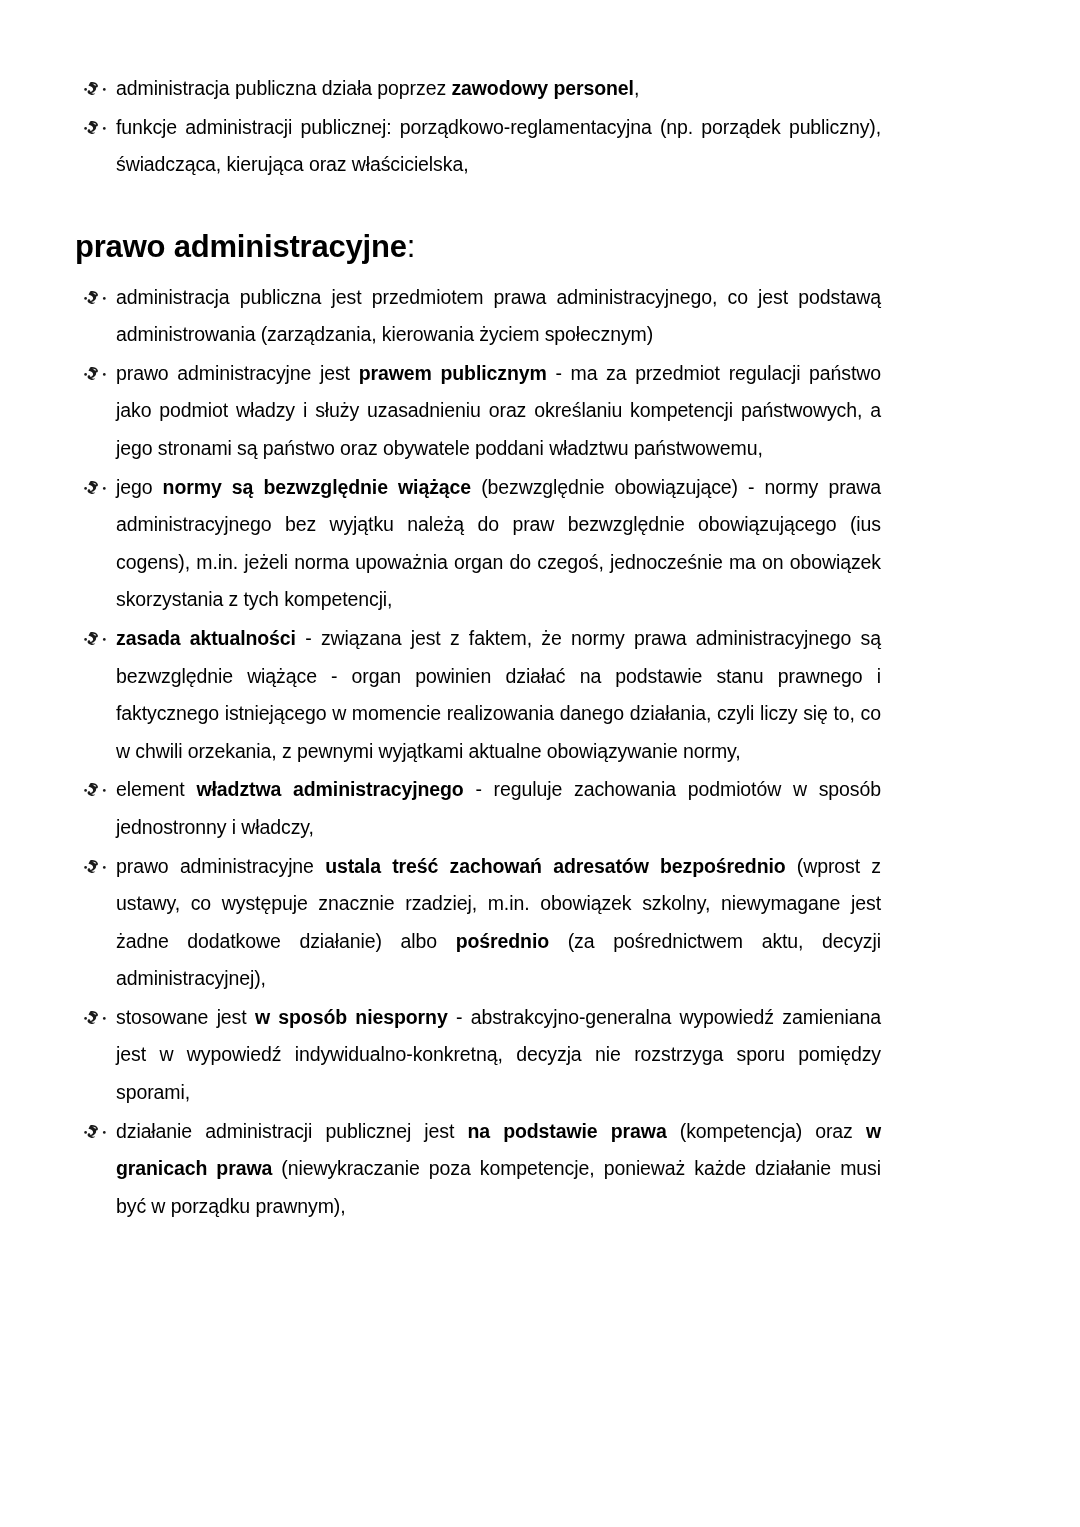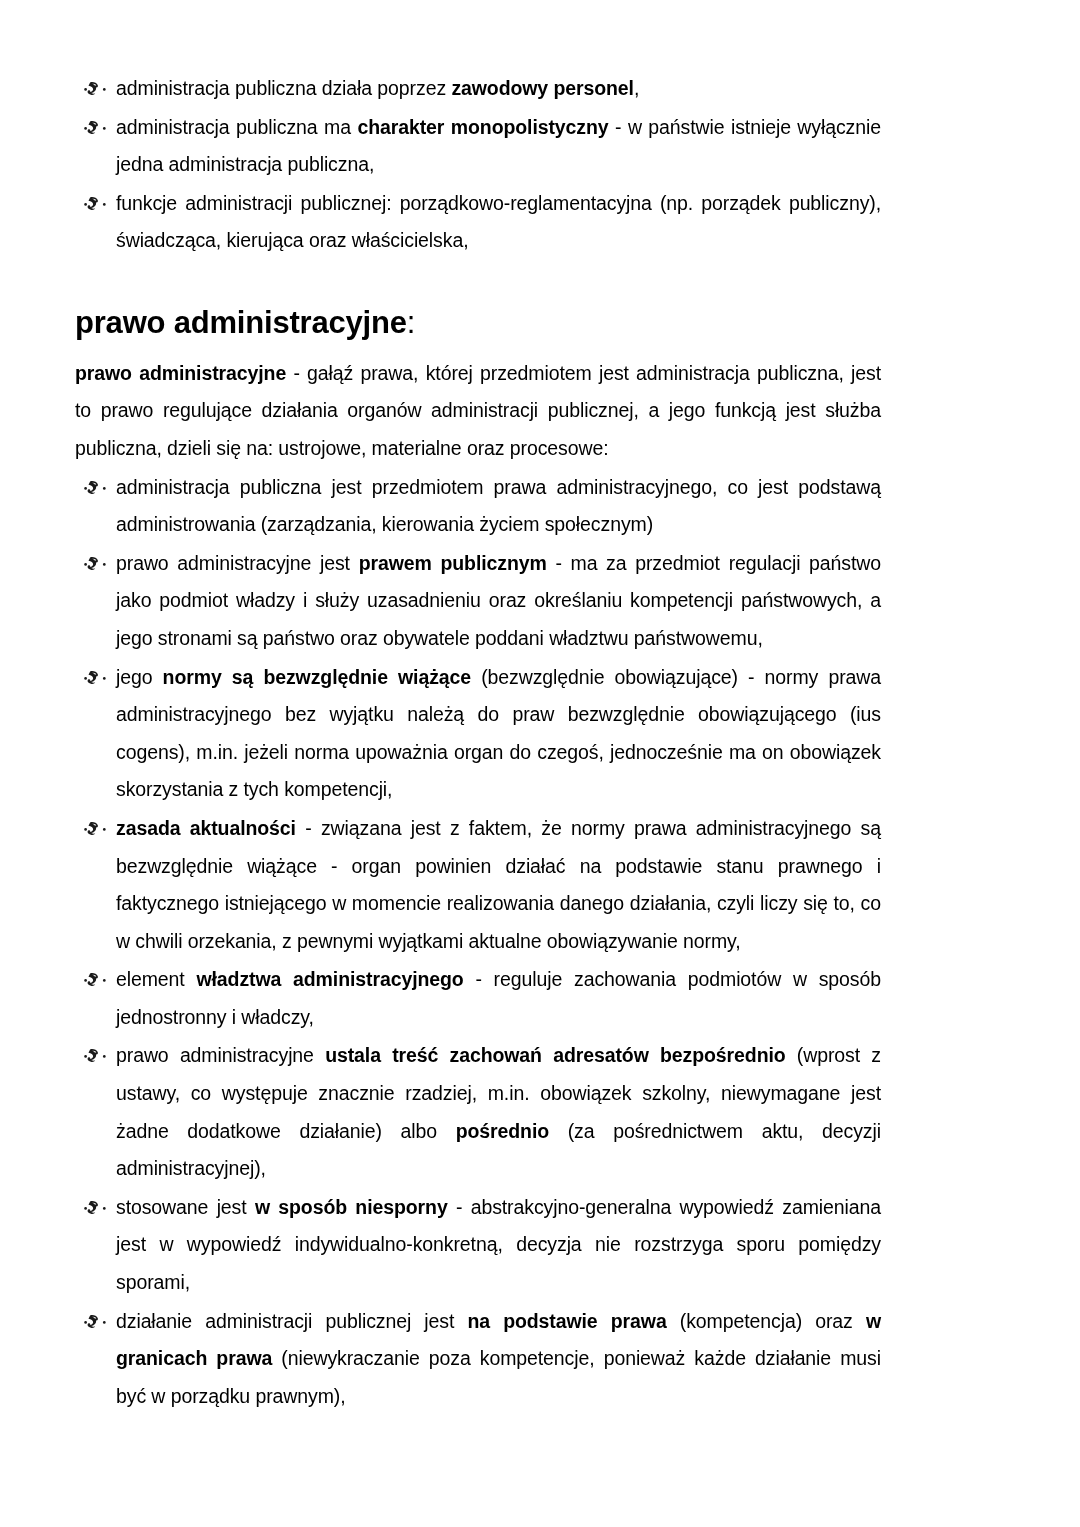--- a/index.html
+++ b/index.html
@@ -107,39 +107,28 @@
         <span class="txt">administracja publiczna działa poprzez <b>zawodowy personel</b>,</span>
       </li>
       <li class="bullet-item">
         <span class="marker">
           <svg width="22" height="16" viewBox="0 0 22 16" aria-hidden="true">
             <circle cx="1.6" cy="8.4" r="1.35" fill="#1a1a1a"></circle>
             <path d="M6.1 1.4c3.1-0.9 6.6 0.5 7.6 2.6 0.6 1.3-0.1 2.4-1.2 2.4-1 0-1.6-0.7-1.4-1.5 0.15-0.6 0.8-0.85 1.25-0.6-0.5-1.1-2.3-1.9-4.1-1.6 2.4 0.9 3.9 2.6 3.9 4.6 0 2.4-2.2 4.3-5.0 4.8 1.2 0.6 2.6 0.8 4.0 0.5-0.5 0.9-2.0 1.5-3.6 1.3C4.6 13.6 3.3 12 3.6 10.6c0.25-1.1 1.4-1.6 2.2-1.1 0.7 0.45 0.75 1.4 0.1 1.85 1.9-0.45 3.2-1.6 3.2-3.0 0-1.7-1.9-3.2-4.6-3.6z" fill="#1a1a1a"></path>
             <circle cx="20.3" cy="8.4" r="1.35" fill="#1a1a1a"></circle>
           </svg>
         </span>
-        <span class="txt">administracja publiczna ma <b>charakter monopolistyczny</b> - w państwie istnieje wyłącznie jedna administracja publiczna,</span>
-      </li>
-      <li class="bullet-item">
-        <span class="marker">
-          <svg width="22" height="16" viewBox="0 0 22 16" aria-hidden="true">
-            <circle cx="1.6" cy="8.4" r="1.35" fill="#1a1a1a"></circle>
-            <path d="M6.1 1.4c3.1-0.9 6.6 0.5 7.6 2.6 0.6 1.3-0.1 2.4-1.2 2.4-1 0-1.6-0.7-1.4-1.5 0.15-0.6 0.8-0.85 1.25-0.6-0.5-1.1-2.3-1.9-4.1-1.6 2.4 0.9 3.9 2.6 3.9 4.6 0 2.4-2.2 4.3-5.0 4.8 1.2 0.6 2.6 0.8 4.0 0.5-0.5 0.9-2.0 1.5-3.6 1.3C4.6 13.6 3.3 12 3.6 10.6c0.25-1.1 1.4-1.6 2.2-1.1 0.7 0.45 0.75 1.4 0.1 1.85 1.9-0.45 3.2-1.6 3.2-3.0 0-1.7-1.9-3.2-4.6-3.6z" fill="#1a1a1a"></path>
-            <circle cx="20.3" cy="8.4" r="1.35" fill="#1a1a1a"></circle>
-          </svg>
-        </span>
         <span class="txt">funkcje administracji publicznej: porządkowo-reglamentacyjna (np. porządek publiczny), świadcząca, kierująca oraz właścicielska,</span>
       </li>
     </ul>
 
   <h2 class="section-heading">
     <span>prawo administracyjne</span><span class="colon">:</span>
   </h2>
 
-  <p class="definition" id="definition-para"><b>prawo administracyjne</b> - gałąź prawa, której przedmiotem jest administracja publiczna, jest to prawo regulujące działania organów administracji publicznej, a jego funkcją jest służba publiczna, dzieli się na: ustrojowe, materialne oraz procesowe:</p>
 
   <ul class="bullet-list" id="section-list">
       <li class="bullet-item">
         <span class="marker">
           <svg width="22" height="16" viewBox="0 0 22 16" aria-hidden="true">
             <circle cx="1.6" cy="8.4" r="1.35" fill="#1a1a1a"></circle>
             <path d="M6.1 1.4c3.1-0.9 6.6 0.5 7.6 2.6 0.6 1.3-0.1 2.4-1.2 2.4-1 0-1.6-0.7-1.4-1.5 0.15-0.6 0.8-0.85 1.25-0.6-0.5-1.1-2.3-1.9-4.1-1.6 2.4 0.9 3.9 2.6 3.9 4.6 0 2.4-2.2 4.3-5.0 4.8 1.2 0.6 2.6 0.8 4.0 0.5-0.5 0.9-2.0 1.5-3.6 1.3C4.6 13.6 3.3 12 3.6 10.6c0.25-1.1 1.4-1.6 2.2-1.1 0.7 0.45 0.75 1.4 0.1 1.85 1.9-0.45 3.2-1.6 3.2-3.0 0-1.7-1.9-3.2-4.6-3.6z" fill="#1a1a1a"></path>
             <circle cx="20.3" cy="8.4" r="1.35" fill="#1a1a1a"></circle>
           </svg>
         </span>

